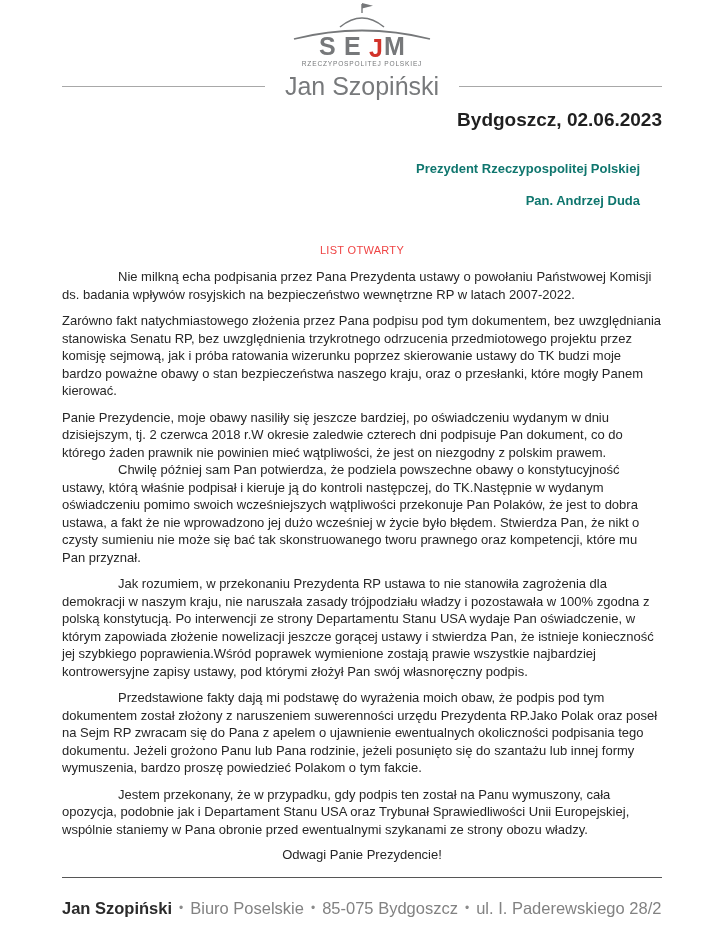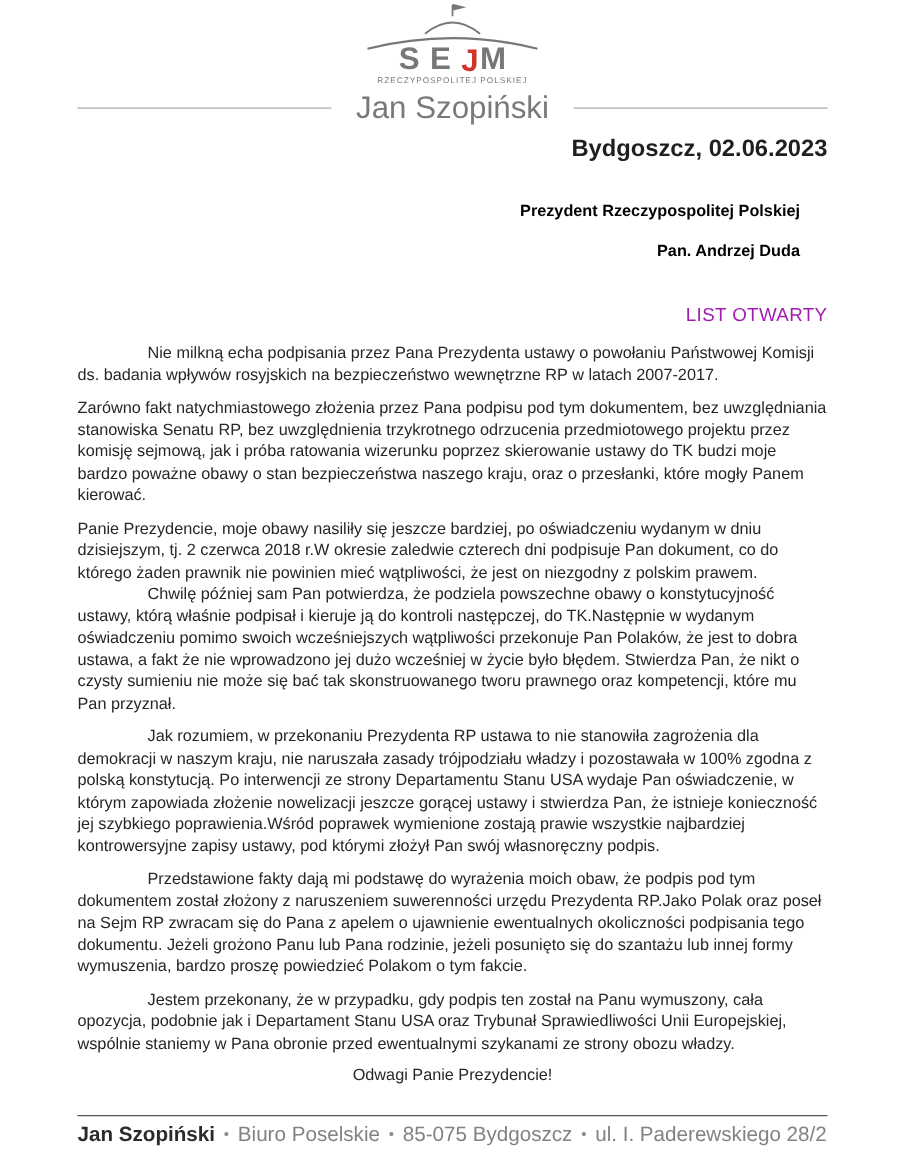--- a/index.html
+++ b/index.html
@@ -43,30 +43,30 @@
     font-weight: 600;
     color: #1f1f1f;
   }
   
   .addressee {
     margin-top: 30px;
     text-align: right;
     padding-right: 22px;
     font-size: 13px;
     font-weight: 700;
-    color: #000000;
+    color: #0f766e;
   }
   .addressee .line2 { margin-top: 17px; }
   
   .letter-title {
     margin-top: 36px;
-    text-align: right;
-    font-size: 15px;
+    text-align: center;
+    font-size: 11px;
     letter-spacing: 0.3px;
-    color: #a21caf;
+    color: #ef4444;
   }
   .letter-body { margin-top: 12px; }
   .para {
     margin: 0;
     font-size: 13px;
     line-height: 17.5px;
     color: #262626;
     text-align: left;
   }
   .para.gap-normal { margin-top: 9px; }
@@ -78,21 +78,21 @@
     font-size: 13px;
     color: #262626;
   }
   
   .footer {
     position: absolute;
     left: 62px;
     right: 62px;
     bottom: 12px;
     border-top: 1px solid #565656;
-    padding-top: 6px;
+    padding-top: 21px;
     font-size: 16.5px;
     color: #828282;
     white-space: nowrap;
   }
   .footer .f-name { font-weight: 700; color: #2b2b2b; }
   .footer .f-sep  { font-size: 12px; padding: 0 7px; vertical-align: 2px; color: #8b8b8b; }
   
   .logo-letter { font-family: "Liberation Sans", sans-serif; font-size: 25px; font-weight: 600; fill: #76787a; }
   .logo-letter.red { fill: #d2332a; }
   .logo-caption { font-family: "Liberation Sans", sans-serif; font-size: 6.6px; letter-spacing: 0.8px; fill: #76787a; }
@@ -125,21 +125,21 @@
   <div class="date-row">Bydgoszcz, 02.06.2023</div>
 
   <div class="addressee">
     <div class="line1">Prezydent Rzeczypospolitej Polskiej</div>
     <div class="line2">Pan. Andrzej Duda</div>
   </div>
 
   <div class="letter-title">LIST OTWARTY</div>
 
   <div class="letter-body">
-      <p class="para indent-yes gap-none">Nie milkną echa podpisania przez Pana Prezydenta ustawy o powołaniu Państwowej Komisji ds. badania wpływów rosyjskich na bezpieczeństwo wewnętrzne RP w latach 2007-2017.</p>
+      <p class="para indent-yes gap-none">Nie milkną echa podpisania przez Pana Prezydenta ustawy o powołaniu Państwowej Komisji ds. badania wpływów rosyjskich na bezpieczeństwo wewnętrzne RP w latach 2007-2022.</p>
       <p class="para indent-no gap-normal">Zarówno fakt natychmiastowego złożenia przez Pana podpisu pod tym dokumentem, bez uwzględniania stanowiska Senatu RP, bez uwzględnienia trzykrotnego odrzucenia przedmiotowego projektu przez komisję sejmową, jak i próba ratowania wizerunku poprzez skierowanie ustawy do TK budzi moje bardzo poważne obawy o stan bezpieczeństwa naszego kraju, oraz o przesłanki, które mogły Panem kierować.</p>
       <p class="para indent-no gap-normal">Panie Prezydencie, moje obawy nasiliły się jeszcze bardziej, po oświadczeniu wydanym w dniu dzisiejszym, tj. 2 czerwca 2018 r.W okresie zaledwie czterech dni podpisuje Pan dokument, co do którego żaden prawnik nie powinien mieć wątpliwości, że jest on niezgodny z polskim prawem.</p>
       <p class="para indent-yes gap-none">Chwilę później sam Pan potwierdza, że podziela powszechne obawy o konstytucyjność ustawy, którą właśnie podpisał i kieruje ją do kontroli następczej, do TK.Następnie w wydanym oświadczeniu pomimo swoich wcześniejszych wątpliwości przekonuje Pan Polaków, że jest to dobra ustawa, a fakt że nie wprowadzono jej dużo wcześniej w życie było błędem. Stwierdza Pan, że nikt o czysty sumieniu nie może się bać tak skonstruowanego tworu prawnego oraz kompetencji, które mu Pan przyznał.</p>
       <p class="para indent-yes gap-normal">Jak rozumiem, w przekonaniu Prezydenta RP ustawa to nie stanowiła zagrożenia dla demokracji w naszym kraju, nie naruszała zasady trójpodziału władzy i pozostawała w 100% zgodna z polską konstytucją. Po interwencji ze strony Departamentu Stanu USA wydaje Pan oświadczenie, w którym zapowiada złożenie nowelizacji jeszcze gorącej ustawy i stwierdza Pan, że istnieje konieczność jej szybkiego poprawienia.Wśród poprawek wymienione zostają prawie wszystkie najbardziej kontrowersyjne zapisy ustawy, pod którymi złożył Pan swój własnoręczny podpis.</p>
       <p class="para indent-yes gap-normal">Przedstawione fakty dają mi podstawę do wyrażenia moich obaw, że podpis pod tym dokumentem został złożony z naruszeniem suwerenności urzędu Prezydenta RP.Jako Polak oraz poseł na Sejm RP zwracam się do Pana z apelem o ujawnienie ewentualnych okoliczności podpisania tego dokumentu. Jeżeli grożono Panu lub Pana rodzinie, jeżeli posunięto się do szantażu lub innej formy wymuszenia, bardzo proszę powiedzieć Polakom o tym fakcie.</p>
       <p class="para indent-yes gap-normal">Jestem przekonany, że w przypadku, gdy podpis ten został na Panu wymuszony, cała opozycja, podobnie jak i Departament Stanu USA oraz Trybunał Sprawiedliwości Unii Europejskiej, wspólnie staniemy w Pana obronie przed ewentualnymi szykanami ze strony obozu władzy.</p>
     </div>
 
   <div class="closing">Odwagi Panie Prezydencie!</div>
 

